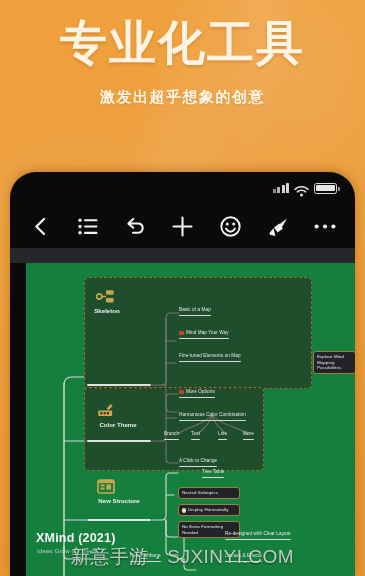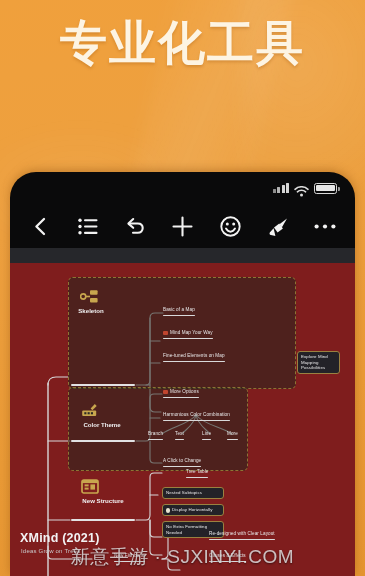--- a/index.html
+++ b/index.html
@@ -83,22 +83,23 @@
     height: 44px; display: flex; align-items: center;
     justify-content: space-between; padding: 0 17px;
     background: #0a0a0b;
   }
   .tb { width: 26px; height: 26px; display: flex; align-items: center; justify-content: center; }
   .tb svg { display: block; }
   .toolbar-rule { height: 15px; background: #26272b; }
 
   
   .canvas {
-    position: relative; height: 313px; background: #7f1d1d;
+    position: relative; height: 313px; background: #15803d;
     overflow: hidden;
+    margin-left: 16px;
   }
   .canvas svg.wires { position: absolute; left: 0; top: 0; }
 
   
   .grp {
     position: absolute; border: 1px dashed #8d7434; border-radius: 5px;
     background: rgba(38,36,30,.55);
   }
 
   
@@ -153,20 +154,21 @@
 <body>
 
 <div id="app">
 
   <div class="sheen s1"></div>
   <div class="sheen s2"></div>
   <div class="sheen s3"></div>
 
   <div class="banner">
     <div class="banner-title">专业化工具</div>
+    <div class="banner-sub">激发出超乎想象的创意</div>
   </div>
 
   <div class="phone">
 
     <div class="statusbar">
       <span class="sig">
           <i></i>
           <i></i>
           <i></i>
           <i></i>

